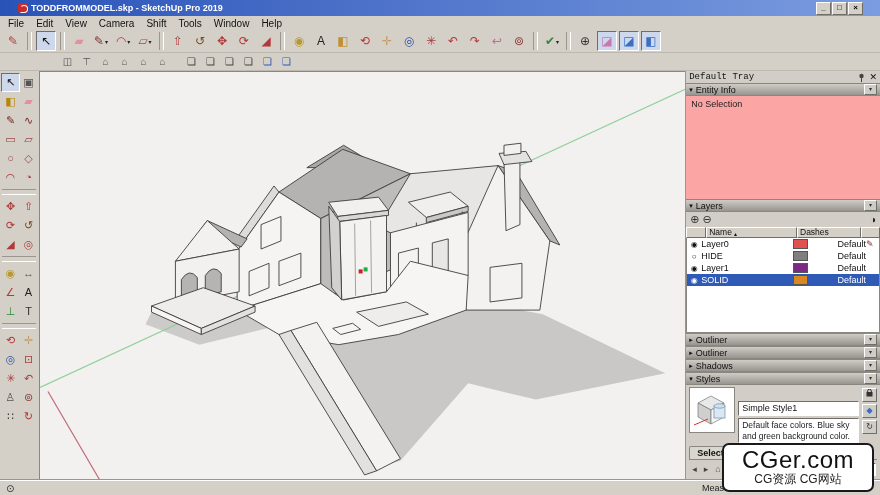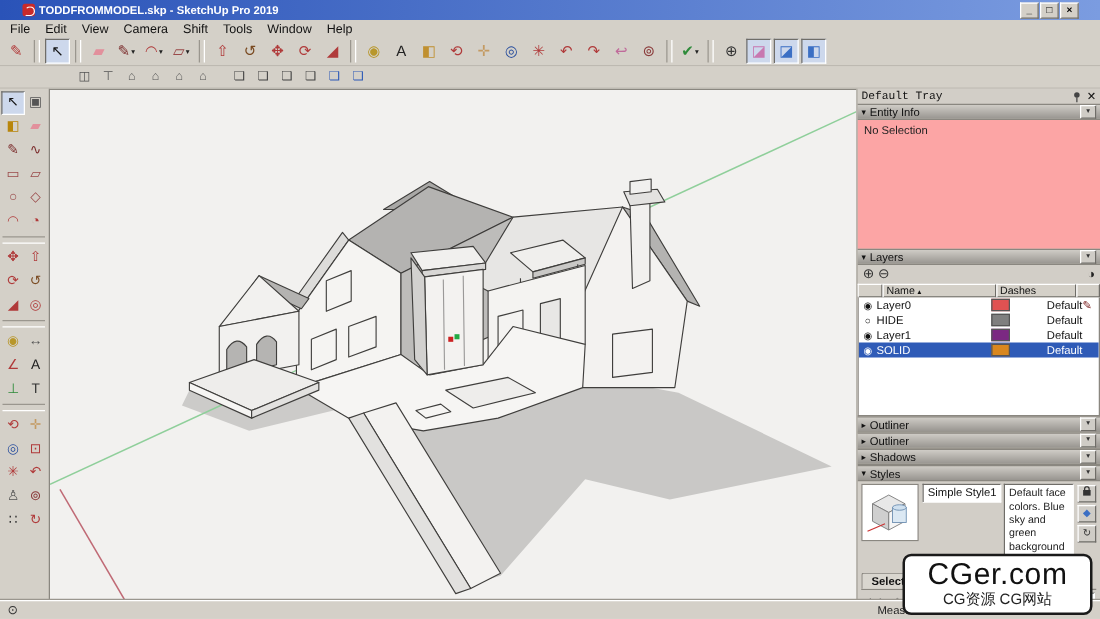--- a/index.html
+++ b/index.html
@@ -88,21 +88,21 @@
   .lrow.selected{background:#2f5bb7;color:#fff;}
   .l-eye{width:14px;text-align:center;font-size:8px;}
   .l-name{flex:1;}
   .l-chip{width:13px;height:8px;border:1px solid #555;margin-right:3px;flex:0 0 auto;}
   .l-dash{width:55px;text-align:right;}
   .l-act{width:13px;font-size:9px;color:#7a1f1f;}
 
   .styles-body{flex:1;padding:2px 3px;display:flex;flex-direction:column;min-height:0;}
   .st-top{display:flex;gap:3px;}
   .st-thumb{width:44px;height:44px;background:#fff;border:1px solid #8a8780;flex:0 0 auto;}
-  .st-mid{flex:1;display:flex;flex-direction:row;gap:2px;min-width:0;}
+  .st-mid{flex:1;display:flex;flex-direction:column;gap:2px;min-width:0;margin-top:14px;}
   .st-name{background:#fff;border:1px solid;border-color:#6f6d68 #fff #fff #6f6d68;height:13px;
            font-size:9px;padding:0 3px;line-height:13px;white-space:nowrap;overflow:hidden;}
   .st-desc{background:#fff;border:1px solid;border-color:#6f6d68 #fff #fff #6f6d68;flex:1;
            font-size:8.5px;padding:1px 3px;color:#222;line-height:1.25;}
   .st-side{width:15px;display:flex;flex-direction:column;gap:2px;align-items:center;padding-top:1px;}
   .st-side .minibtn{width:13px;height:12px;font-size:8px;line-height:11px;}
   .st-tabs{display:flex;margin-top:3px;border-bottom:1px solid #8a8780;}
   .sttab{font-size:9px;padding:1px 7px;border:1px solid #8a8780;border-bottom:none;background:#c8c4bd;
          border-radius:2px 2px 0 0;margin-right:1px;}
   .sttab.active{background:#d9d6cf;font-weight:bold;}

